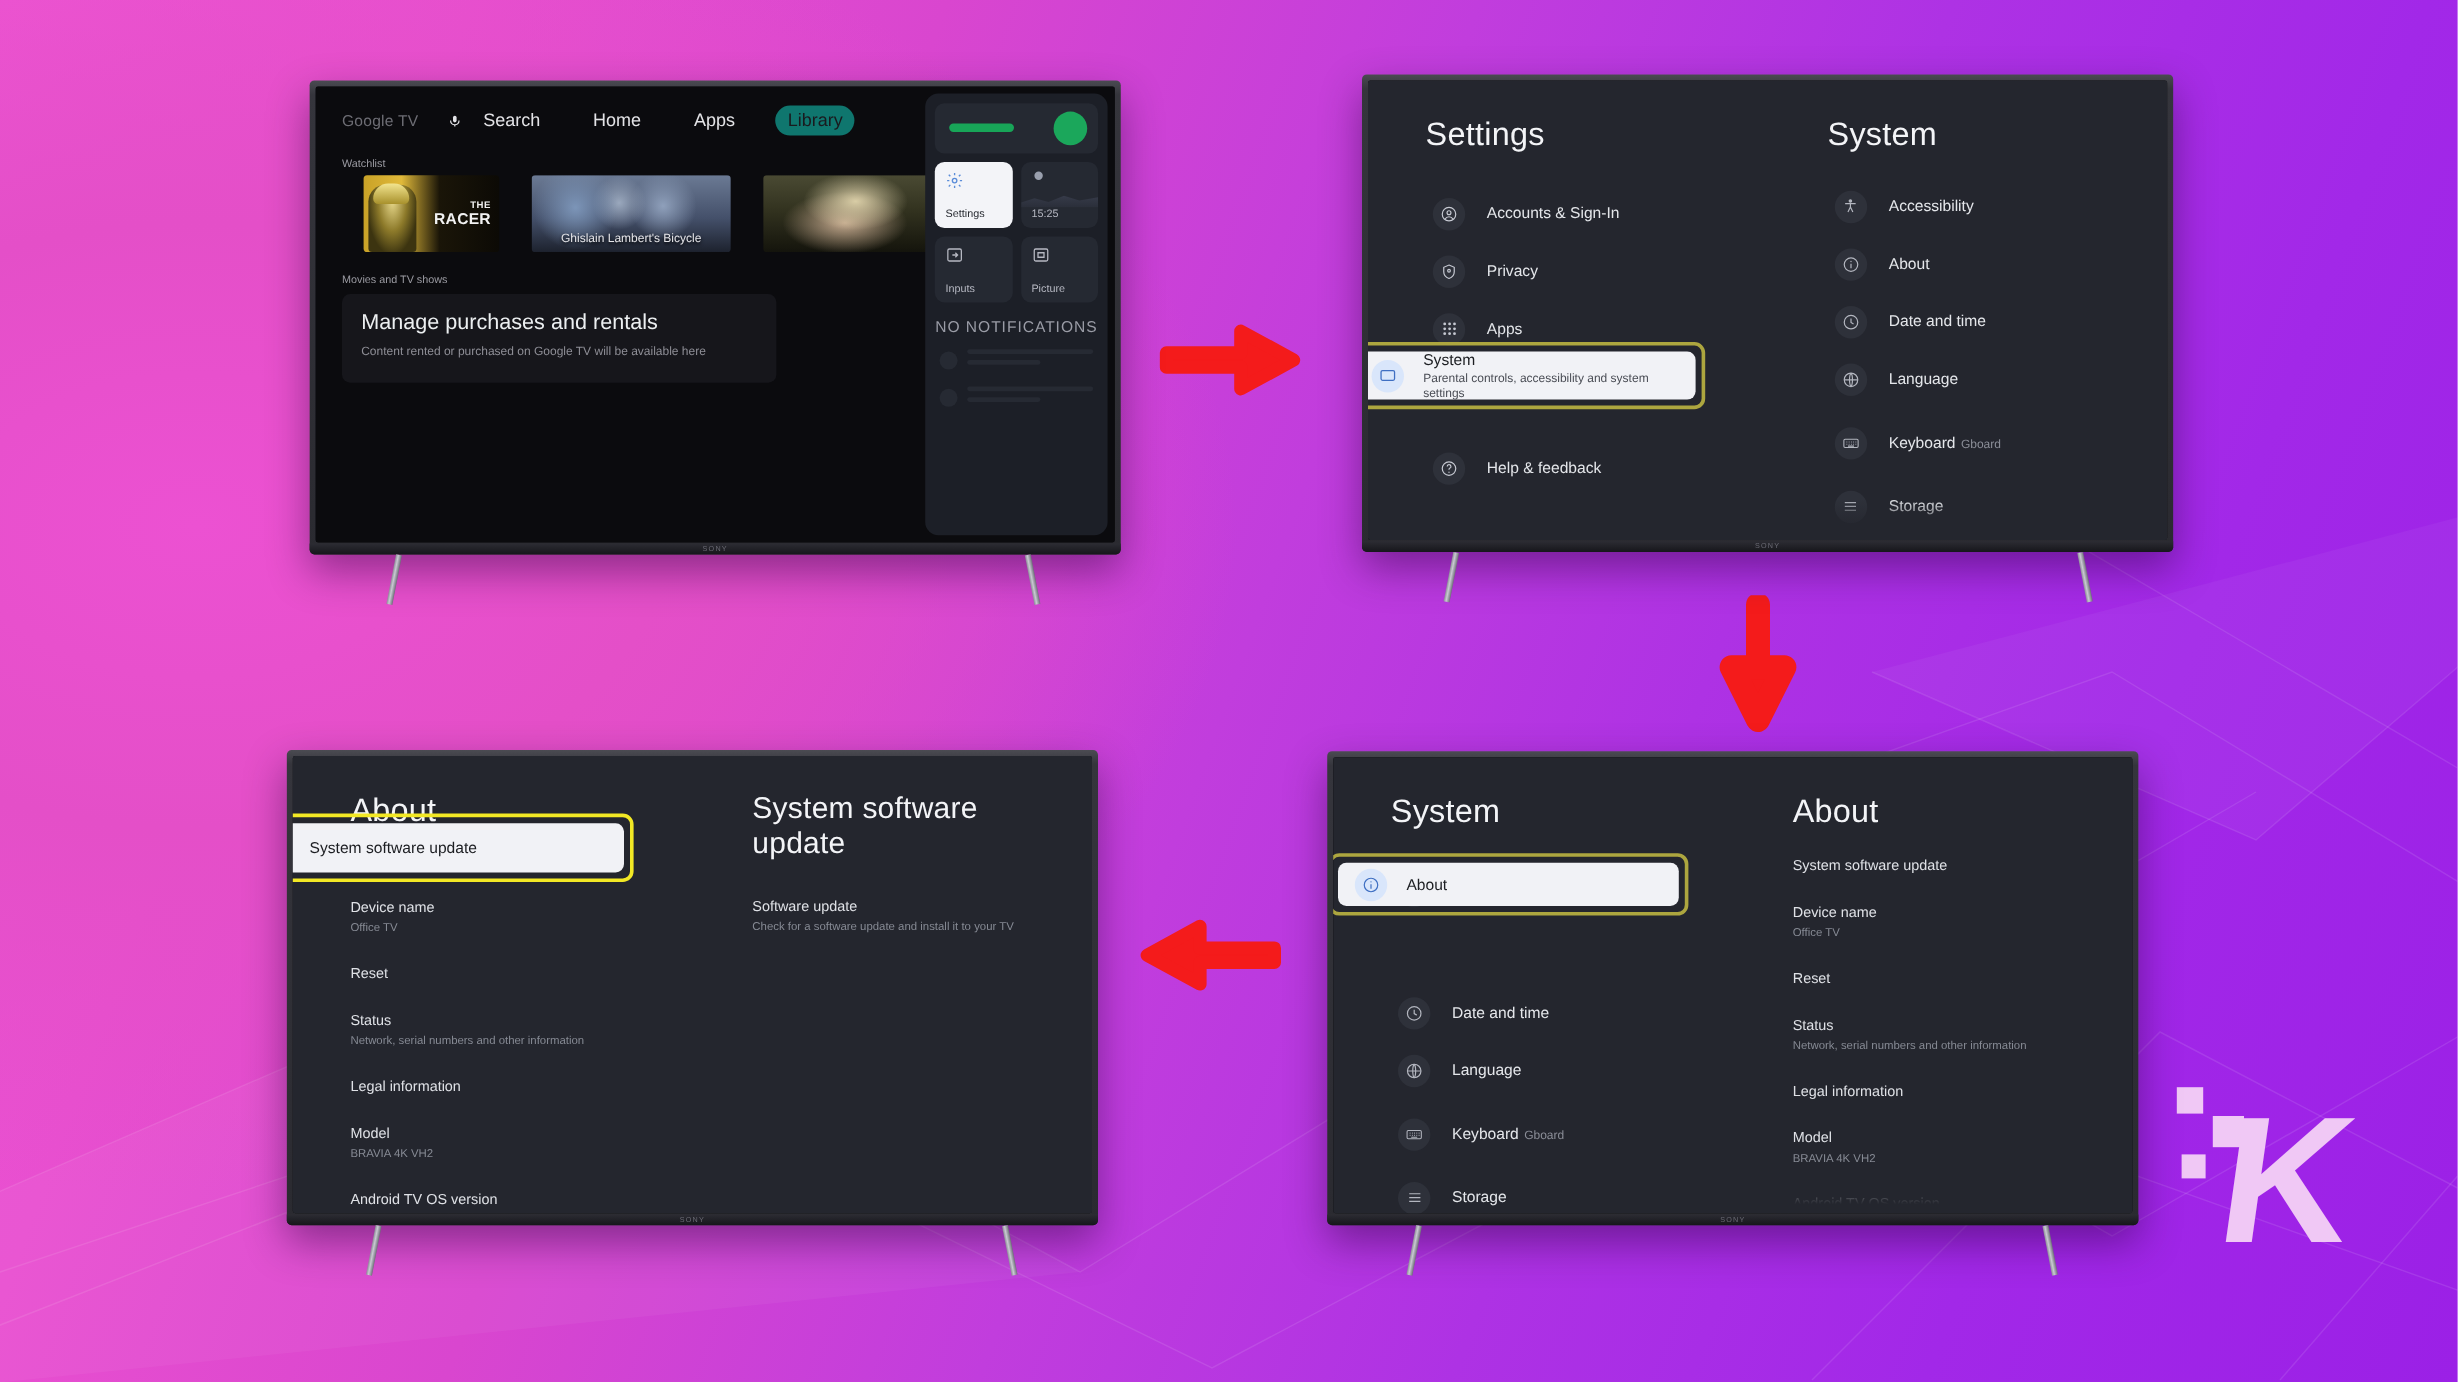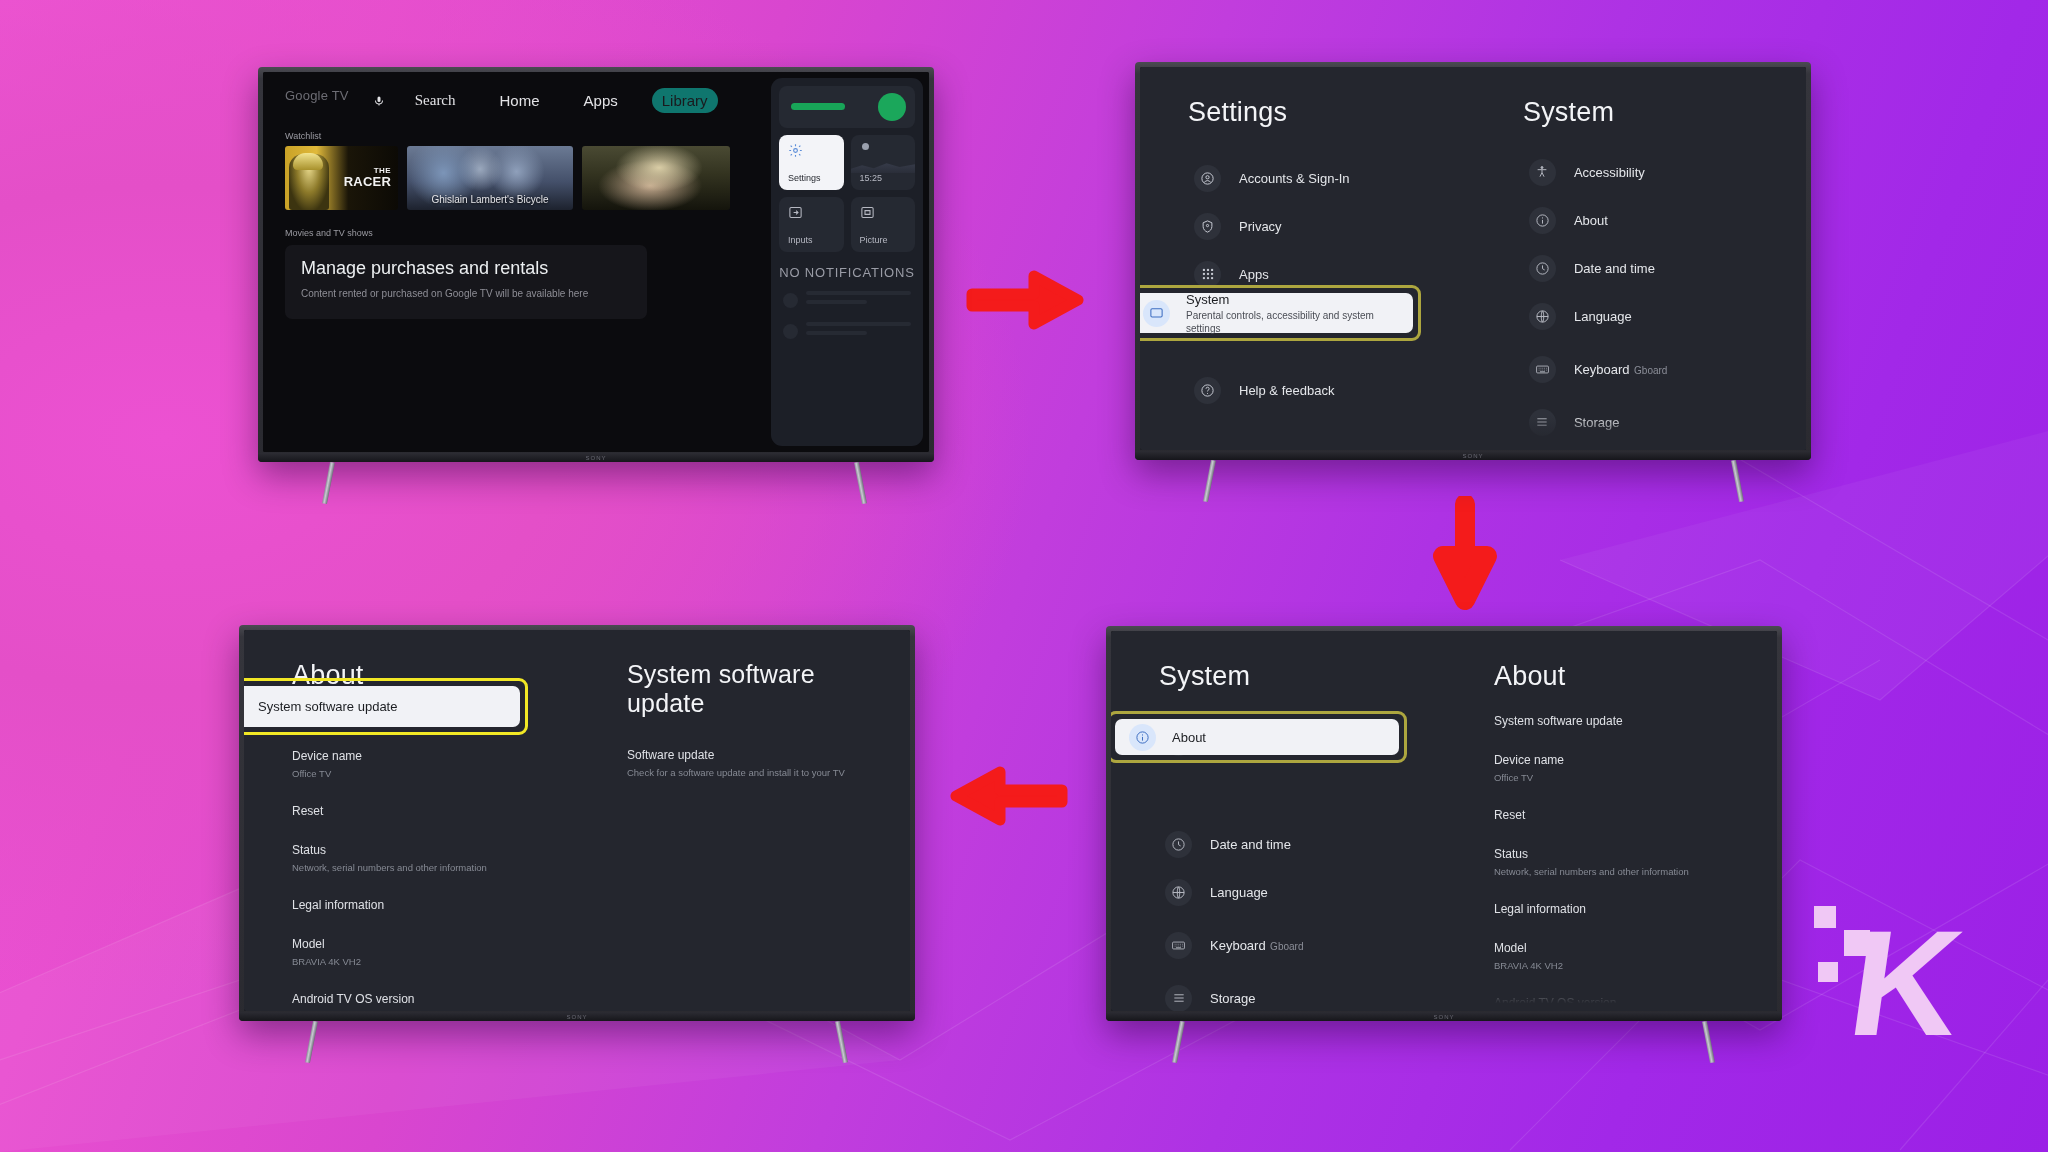--- a/index.html
+++ b/index.html
@@ -45,28 +45,28 @@
     border-radius:2px;
   }
   .tv-bottombar { position:absolute; left:0; right:0; bottom:0; height:9px;
     background:linear-gradient(180deg,#2c2c33,#16161b); border-radius:0 0 4px 4px; }
   .sony-logo { position:absolute; bottom:1px; left:50%; transform:translateX(-50%);
     font-size:6px; letter-spacing:1px; color:#6a6a74; }
   .leg { position:absolute; background:linear-gradient(90deg,#8d8d98,#c9c9d2 40%,#6d6d78); }
 
   
   .s1 { position:absolute; inset:0; background:#0b0b0e; color:#e8e8ea; }
-  .s1-nav { display:flex; align-items:flex-start; gap:24px; padding:16px 20px 0 22px; }
+  .s1-nav { display:flex; align-items:center; gap:24px; padding:16px 20px 0 22px; }
   .s1-brand { font-size:13px; color:#6d6d74; letter-spacing:.2px; }
   .s1-item { font-size:15px; color:#e3e3e6; padding:4px 10px; border-radius:14px; white-space:nowrap;}
   .s1-item.active { background:#0f766e; color:#1a1a1e; }
-  .s1-search { display:flex; align-items:center; gap:20px;font-family:Liberation Serif, serif; }
+  .s1-search { display:flex; align-items:center; gap:8px; }
   .s1-label { font-size:9px; color:#9b9ba2; padding:0 0 0 22px; margin-top:18px; }
   .s1-row { display:flex; gap:9px; padding:0 0 0 22px; margin-top:5px; }
-  .tile { height:64px; border-radius:3px; position:relative; overflow:hidden; flex:none; }
+  .tile { height:64px; border-radius:3px; position:relative; overflow:hidden; flex:none;margin-left:18px; }
   .tile-racer { width:113px; background:linear-gradient(90deg,#c9a227 0%,#e0b93a 28%,#1a1508 56%,#0c0a05 100%); }
   .tile-racer .poster-fig {
     position:absolute; left:4px; bottom:0; width:40px; height:56px;
     background:radial-gradient(ellipse at 50% 24%, #e8d98c 0%, #8d7a2a 42%, #3c3410 75%);
     border-radius:14px 14px 3px 3px;
   }
   .tile-racer .poster-helm {
     position:absolute; left:8px; top:7px; width:30px; height:17px;
     background:linear-gradient(180deg,#f2e48f,#a8912c); border-radius:14px 14px 5px 5px;
   }

